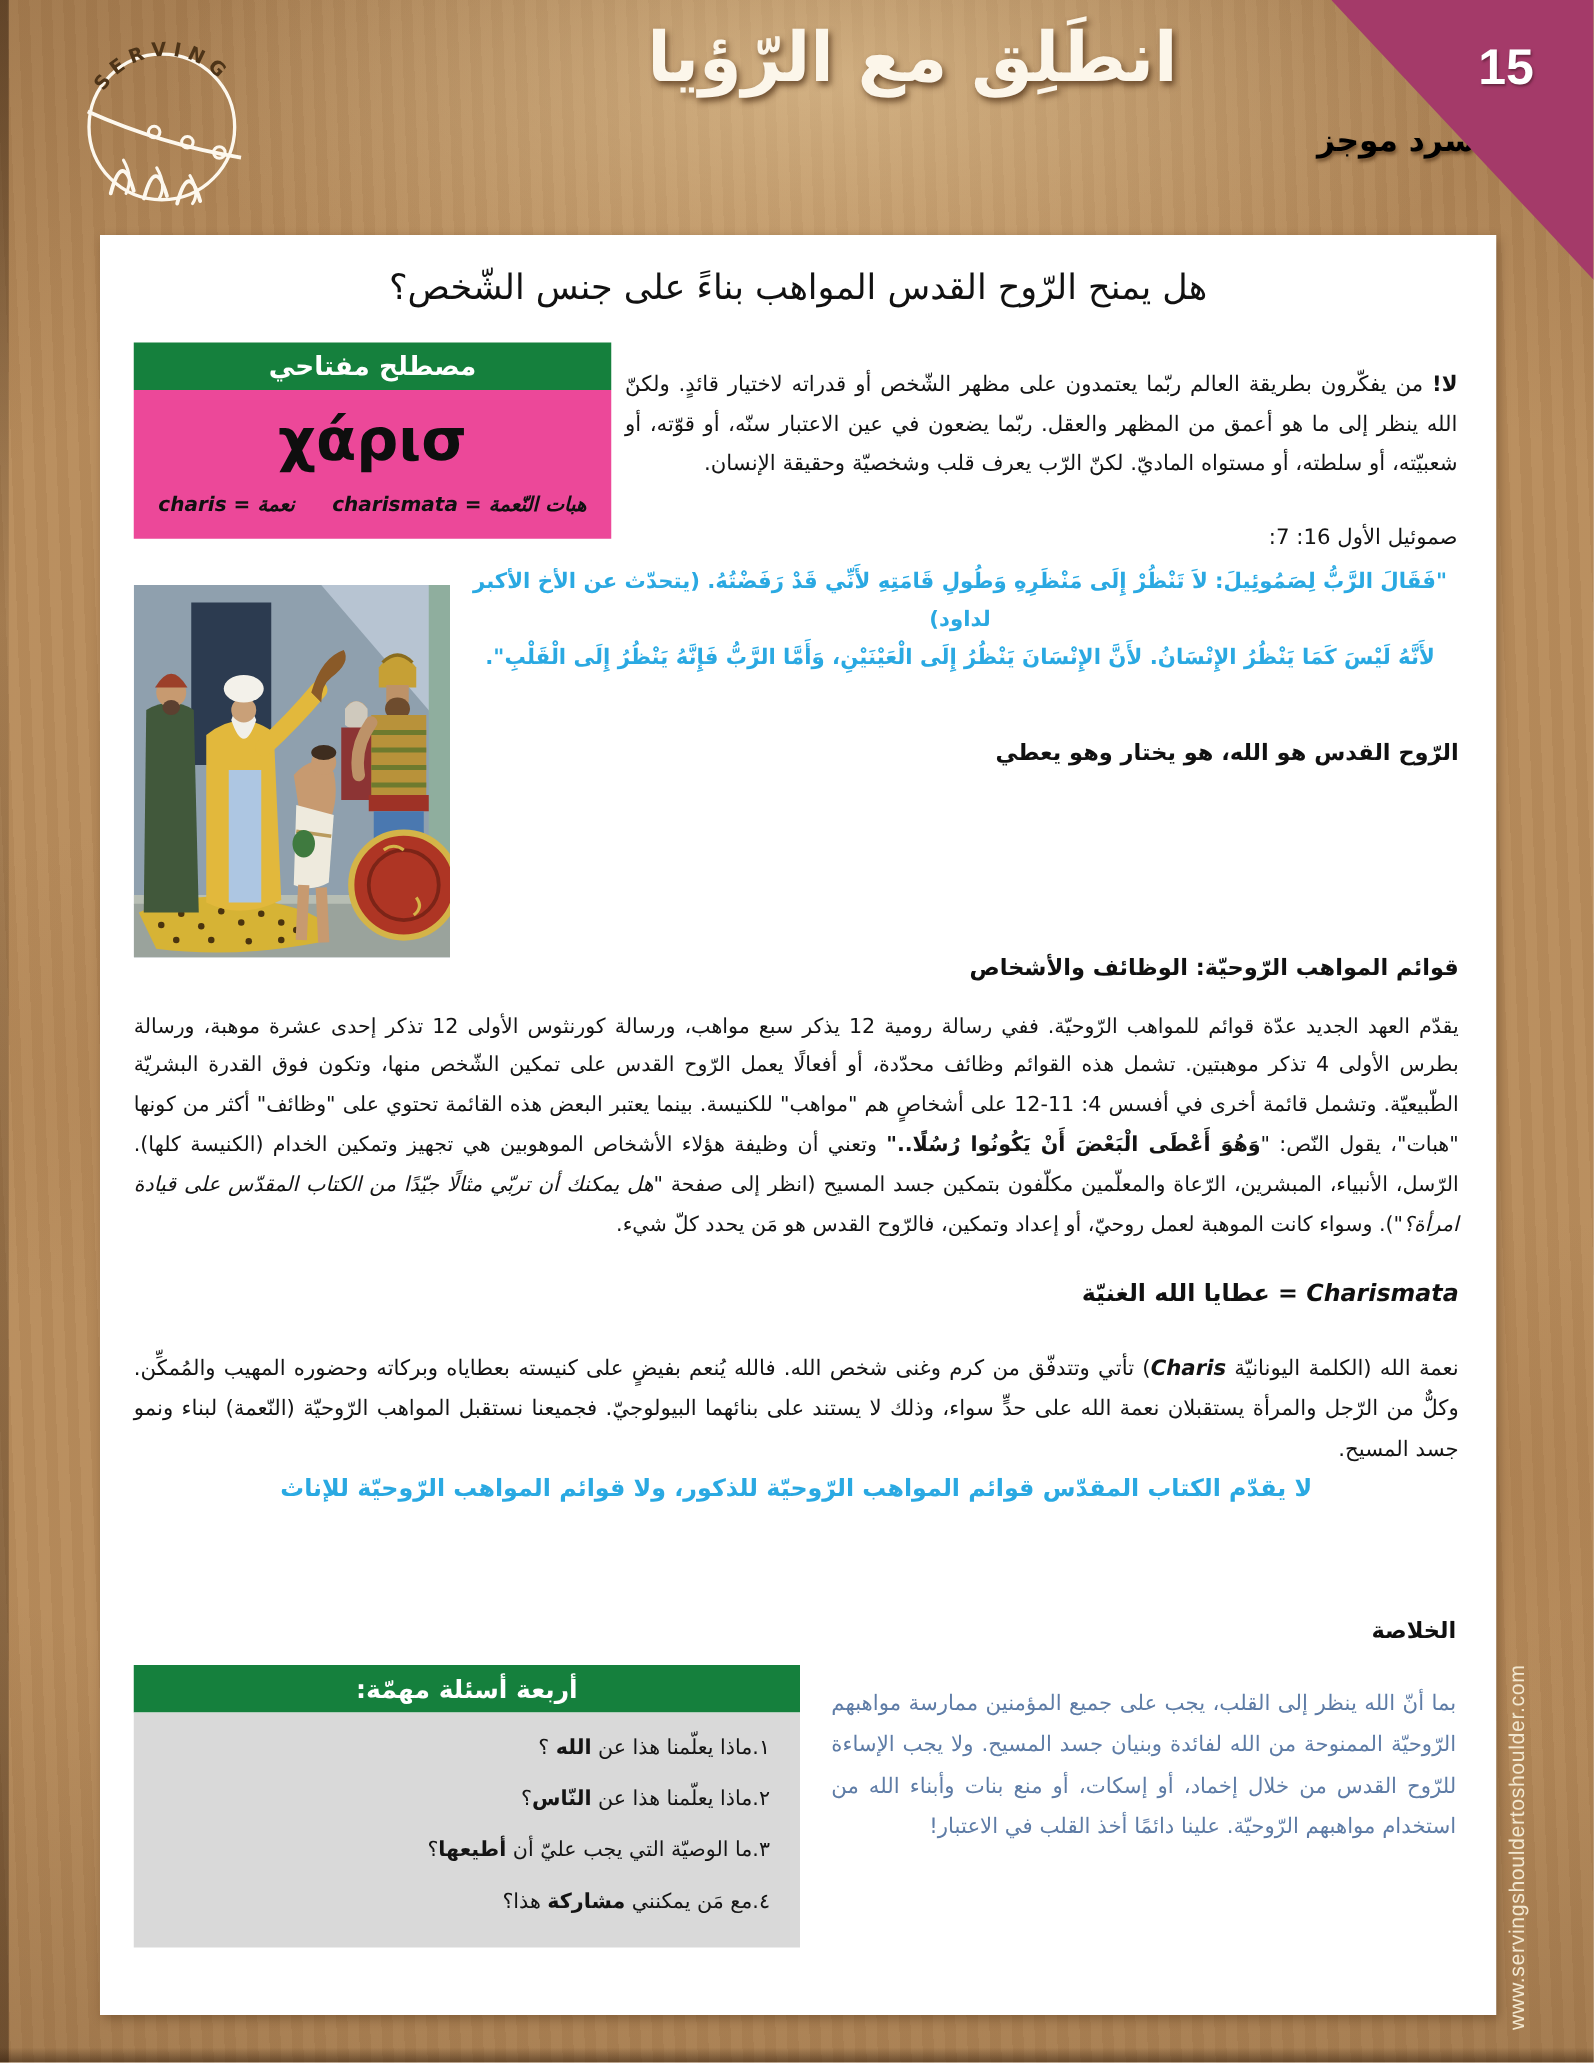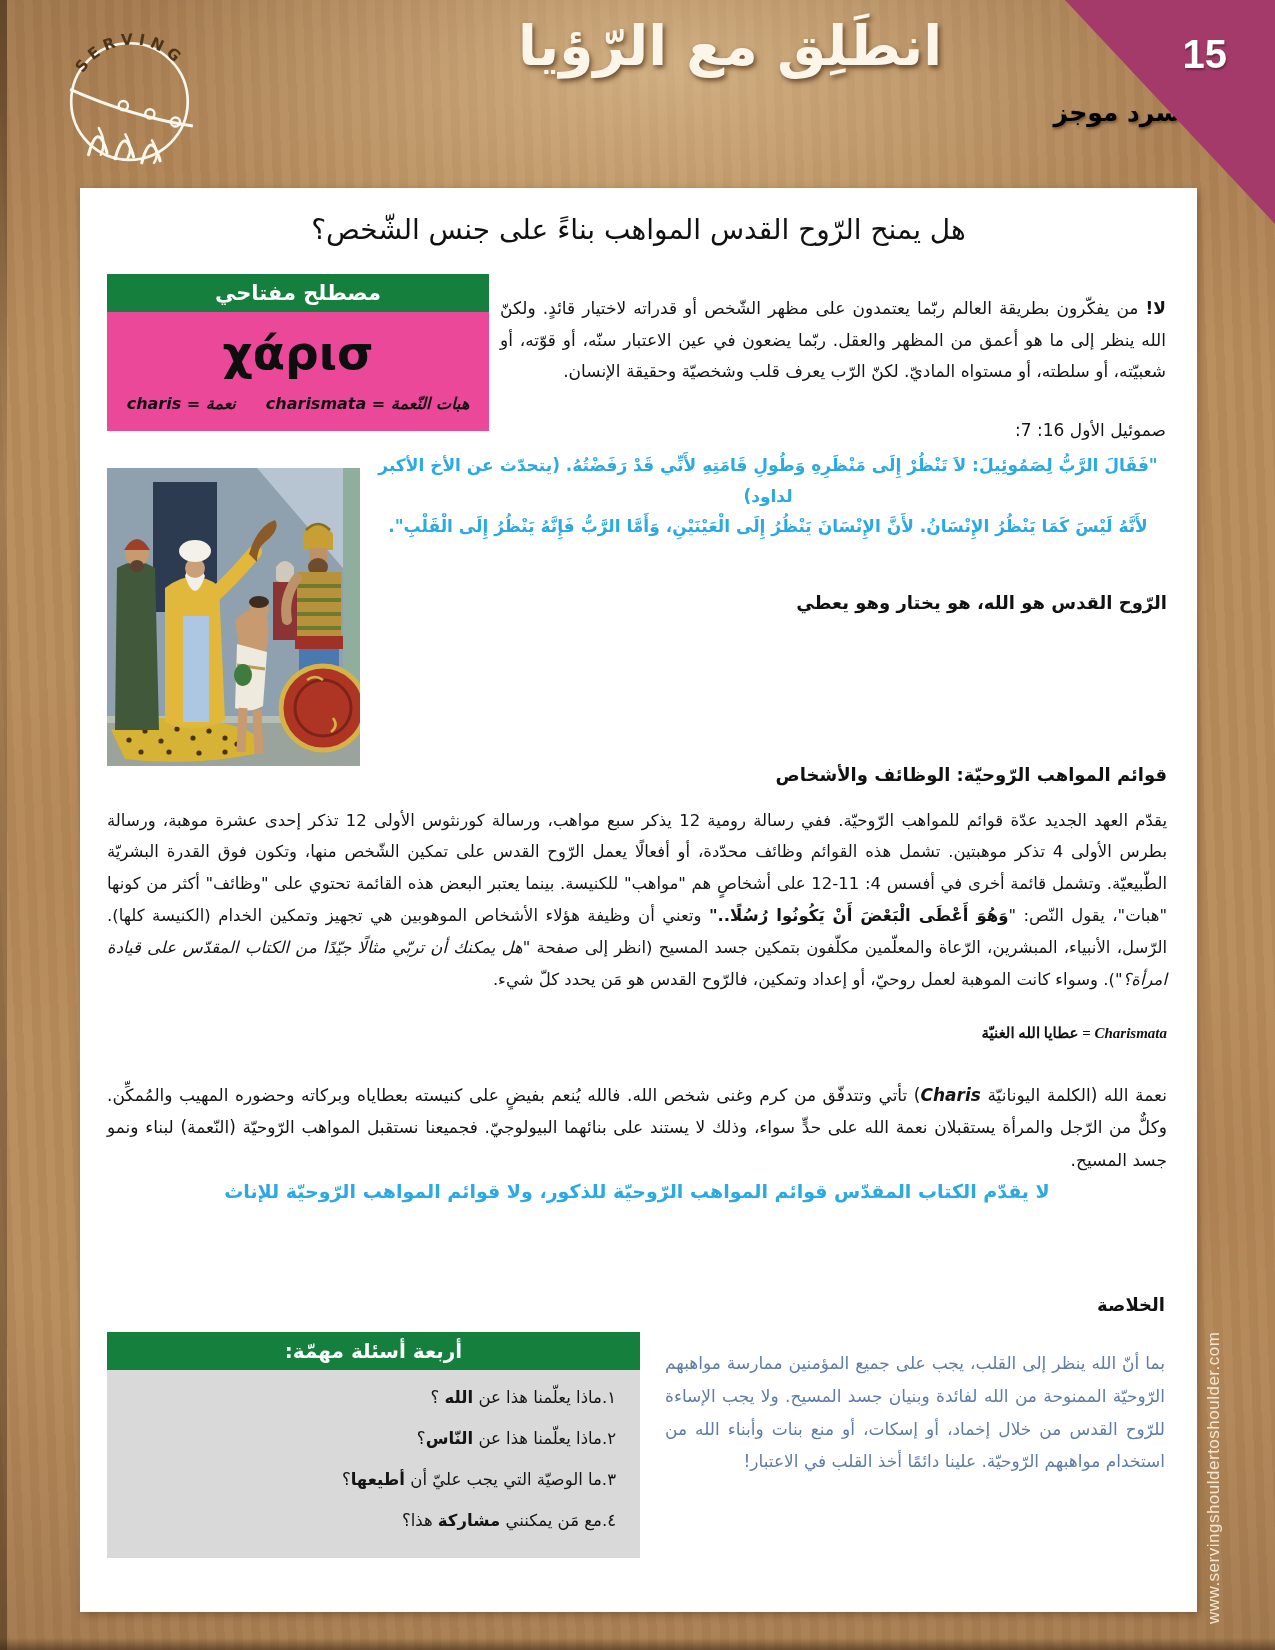--- a/index.html
+++ b/index.html
@@ -59,21 +59,21 @@
     font-size:17px;line-height:1.8;direction:rtl;}
 
   .illus{left:27px;top:280px;width:253px;height:298px;}
   .illus svg{display:block;width:100%;height:100%;}
 
   .sec-h{font-size:18px;font-weight:bold;color:#111;text-align:right;direction:rtl;}
   .s1h{left:300px;right:30px;top:404px;}
   .s1b{left:300px;right:30px;top:440px;font-size:17px;line-height:1.85;color:#141414;}
   .s2h{left:300px;right:30px;top:564px;margin-top:12px;}
   .s2b{left:27px;right:30px;top:600px;font-size:16.5px;line-height:1.93;color:#141414;}
-  .s3h{left:27px;right:30px;top:836px;font-size:15px;font-family:Liberation Serif, serif;}
+  .s3h{left:27px;right:30px;top:836px;font-size:19px;}
   .s3b{left:27px;right:30px;top:874px;font-size:17px;line-height:1.9;color:#141414;}
   .lat-it{font-style:italic;font-weight:bold;unicode-bidi:isolate;}
   .lat-it-n{font-style:italic;unicode-bidi:isolate;}
   .bold{font-weight:bold;margin-top:16px;}
 
   .banner{left:27px;right:30px;top:992px;text-align:center;color:#2aa9e2;font-weight:bold;
     font-size:19px;direction:rtl;}
 
   .sumh{left:585px;right:32px;top:1106px;}
   .sumb{left:585px;right:32px;top:1142px;font-size:17px;line-height:1.93;color:#5e7ca6;}

